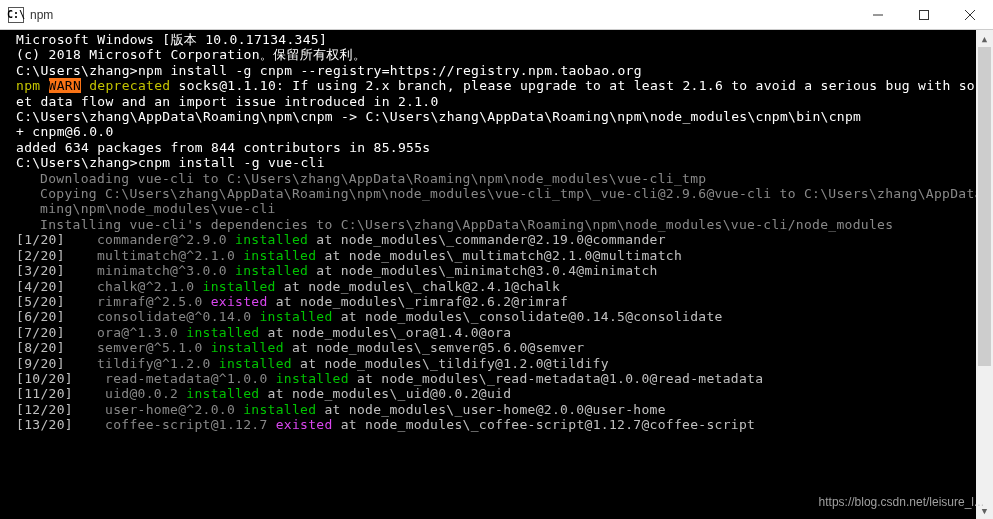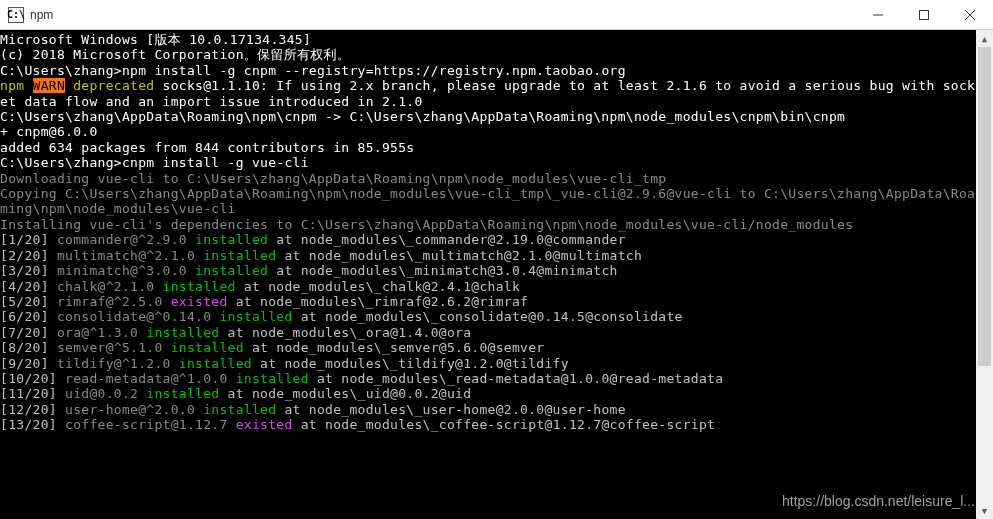--- a/index.html
+++ b/index.html
@@ -51,21 +51,21 @@
       color: #333;
     }
     .terminal-wrap {
       display: flex;
       height: calc(100% - 30px);
     }
     .terminal {
       flex: 1;
       background: #000;
       color: #c0c0c0;
-      padding: 2px 0;
+      padding: 2px 16px;
       line-height: 15.4px;
       white-space: pre;
       overflow: hidden;
       letter-spacing: 0.3px;
     }
     .scrollbar {
       width: 17px;
       background: #f0f0f0;
       display: flex;
       flex-direction: column;
@@ -83,32 +83,32 @@
       background: #f0f0f0;
       position: relative;
     }
     .scroll-thumb {
       position: absolute;
       top: 0; left: 2px; right: 2px;
       height: 70%;
       background: #cdcdcd;
     }
     .c-white { color: #fff; }
-    .c-gray { color: #888; }
+    .c-gray { color: #888; margin-left: 24px; }
     .c-cyan { color: #d946ef; }
     .c-green { color: #00c400; }
     .c-yellow { color: #c4c400; }
     .hl-warn { background: #f97316; color: #000; }
     .watermark {
       position: absolute;
       bottom: 10px;
-      right: 18px;
+      right: 9px;
       color: #bbb;
       font-family: Arial, sans-serif;
-      font-size: 14px;
+      font-size: 12px;
       opacity: 0.85;
       pointer-events: none;
     }
     .line { display: block; }
   </style>
 </head>
 <body>
 
 <div class="titlebar">
   <div class="titlebar-icon">C:\</div>

